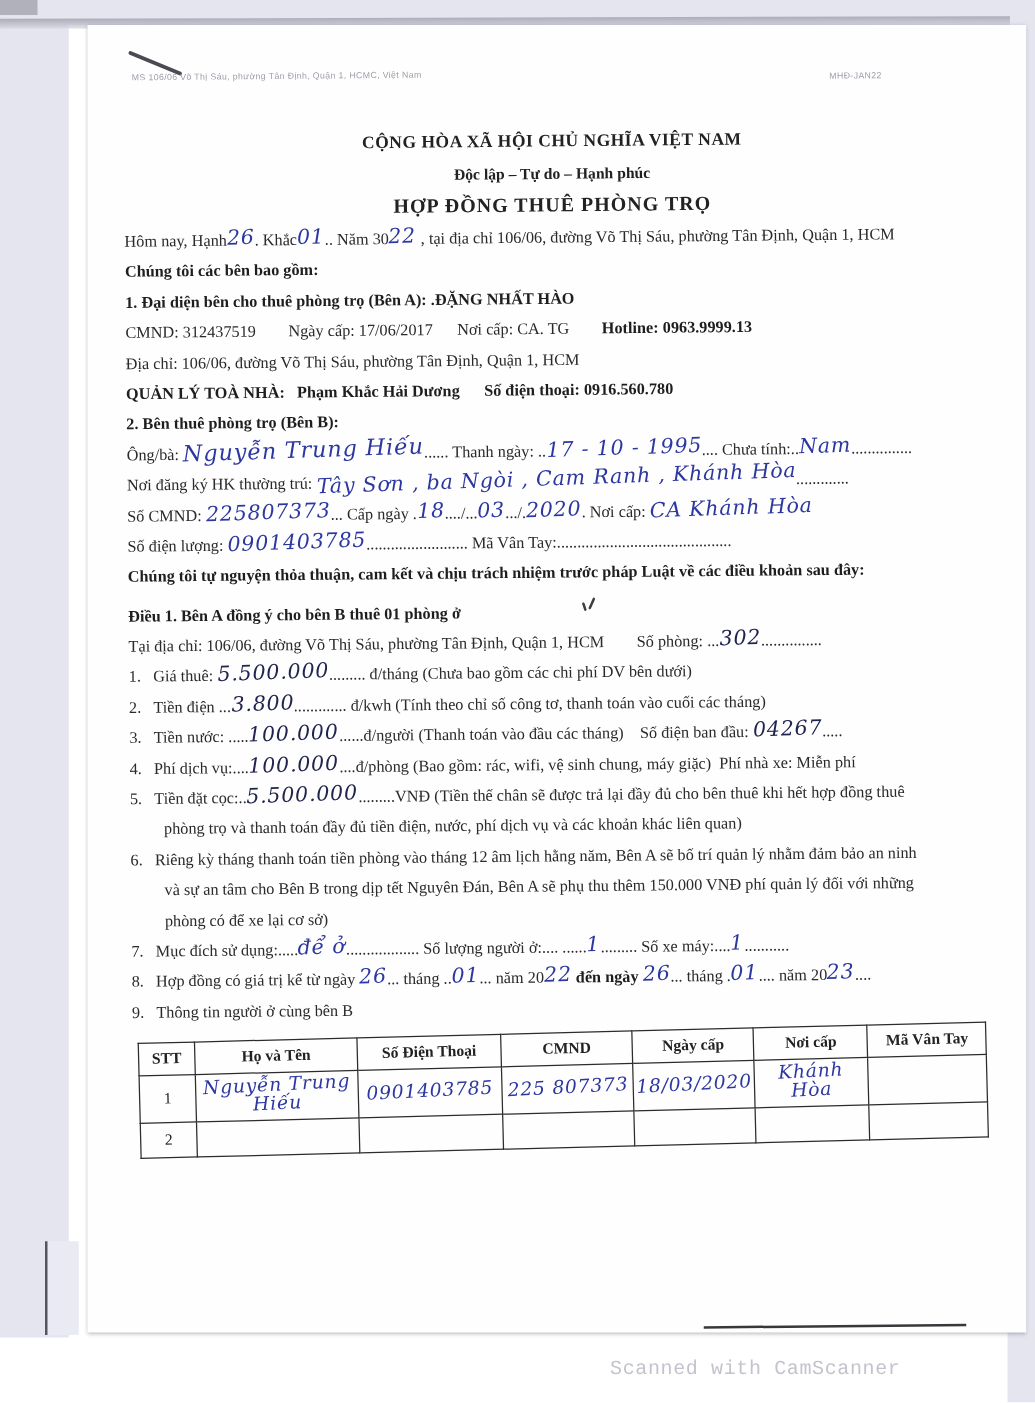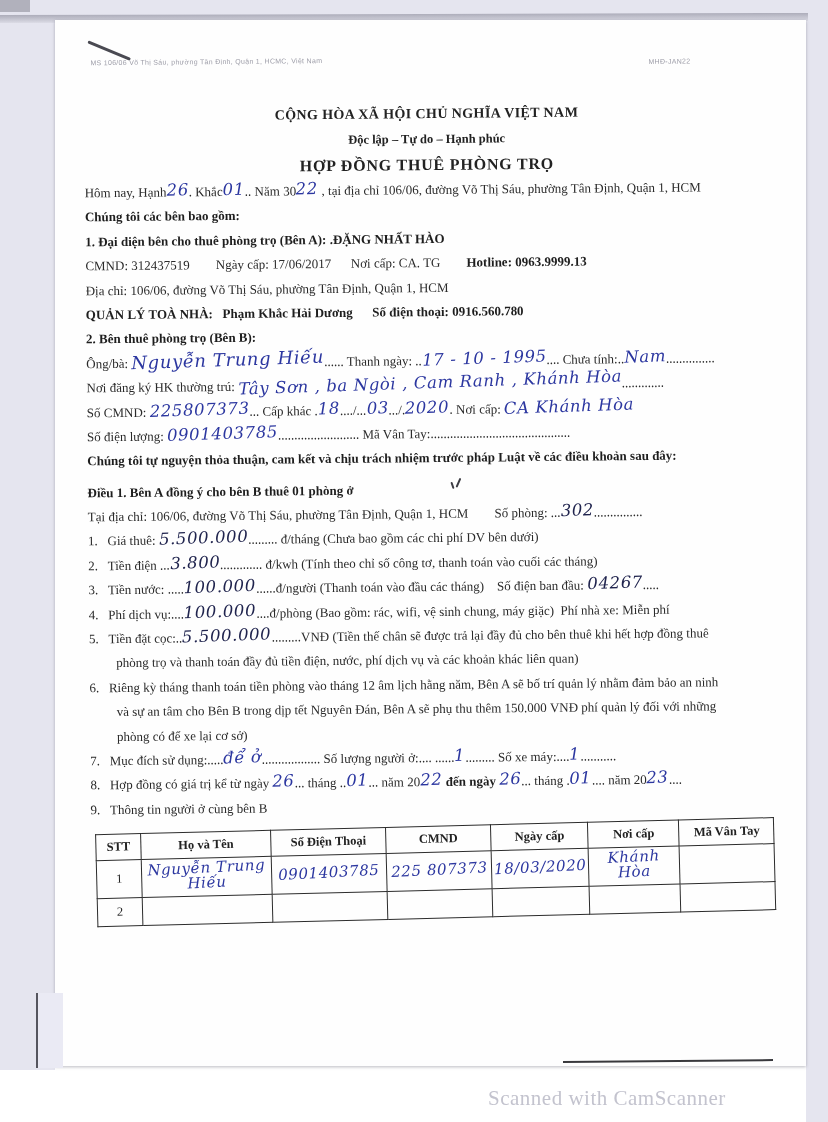--- a/index.html
+++ b/index.html
@@ -7,21 +7,21 @@
        font-family:"Liberation Serif",serif;}
   
   .strip{position:absolute;background:#e5e5ef;}
   .strip-left{left:0;top:0;width:55px;height:1070px;}
   .strip-right{left:806px;top:0;width:22px;height:1122px;}
   .strip-top{left:0;top:0;width:828px;height:20px;}
   .top-shadow{position:absolute;left:0;top:14px;width:808px;height:8px;
       background:linear-gradient(#9a9aa8,#d8d8e2);opacity:.75;transform:rotate(-0.15deg);}
   .corner-dark{position:absolute;left:0;top:0;width:30px;height:12px;background:#8d8d9a;opacity:.6;}
   
-  .page{position:absolute;left:55px;top:20px;width:751px;height:1046px;background:#fefefe;
+  .page{position:absolute;left:70px;top:20px;width:751px;height:1046px;background:#fefefe;
         box-shadow:0 1px 3px rgba(60,60,80,.35);}
   .skew{position:absolute;inset:0;transform:rotate(-0.55deg);transform-origin:380px 520px;}
   .mini{position:absolute;font-family:"Liberation Sans",sans-serif;font-size:7px;color:#9d9da8;
         letter-spacing:.3px;white-space:nowrap;}
   .mini-left{left:40px;top:36px;}
   .mini-right{left:598px;top:40px;}
   .pen-stroke{position:absolute;left:36px;top:26px;width:46px;height:2.5px;background:#4a4a52;
         transform:rotate(23deg);border-radius:2px;}
   .pen-tick{position:absolute;left:403px;top:458px;width:2px;height:10px;background:#3d3d44;
         transform:rotate(24deg);border-radius:1px;}
@@ -46,22 +46,22 @@
   table{border-collapse:collapse;}
   td,th{border:1.6px solid #2c2c2c;padding:0 2px;overflow:hidden;}
   th{font-size:12.5px;font-weight:bold;color:#222;text-align:center;}
   td{font-size:12.5px;text-align:center;color:#222;}
   td .seg-h{font-size:15px;}
   
   .bottom-band{position:absolute;left:36px;top:993px;width:25px;height:75px;background:#eaeaf4;
        border-left:2px solid #55555e;}
   .bottom-line{position:absolute;left:563px;top:1060px;width:210px;height:2px;background:#38383c;
        transform:rotate(-0.5deg);}
-  .watermark{position:absolute;left:488px;top:1086px;font-family:Liberation Serif, serif;
-       font-size:21px;color:#c3c3ce;letter-spacing:.5px;}
+  .watermark{position:absolute;left:488px;top:1086px;font-family:Liberation Mono, monospace;
+       font-size:16px;color:#c3c3ce;letter-spacing:.5px;}
 </style>
 </head>
 <body>
 
 <div class="strip strip-left"></div>
 <div class="strip strip-top"></div>
 <div class="strip strip-right"></div>
 <div class="top-shadow"></div>
 <div class="corner-dark"></div>
 
@@ -84,21 +84,21 @@
 
       <div class="line"><span class="seg-t">Hôm nay, Hạnh</span><span class="seg-h">26</span><span class="seg-t">. Khắc</span><span class="seg-h">01</span><span class="seg-t">.. Năm 30</span><span class="seg-h">22</span><span class="seg-t"> , tại địa chỉ 106/06, đường Võ Thị Sáu, phường Tân Định, Quận 1, HCM</span></div>
         <div class="line"><span class="seg-b">Chúng tôi các bên bao gồm:</span></div>
         <div class="line"><span class="seg-b">1. Đại diện bên cho thuê phòng trọ (Bên A): .ĐẶNG NHẤT HÀO</span></div>
         <div class="line"><span class="seg-t">CMND: 312437519&nbsp;&nbsp;&nbsp;&nbsp;&nbsp;&nbsp;&nbsp;&nbsp;Ngày cấp: 17/06/2017&nbsp;&nbsp;&nbsp;&nbsp;&nbsp;&nbsp;Nơi cấp: CA. TG&nbsp;&nbsp;&nbsp;&nbsp;&nbsp;&nbsp;&nbsp;&nbsp;</span><span class="seg-b">Hotline: 0963.9999.13</span></div>
         <div class="line"><span class="seg-t">Địa chỉ: 106/06, đường Võ Thị Sáu, phường Tân Định, Quận 1, HCM</span></div>
         <div class="line"><span class="seg-b">QUẢN LÝ TOÀ NHÀ:&nbsp;&nbsp;&nbsp;Phạm Khắc Hải Dương&nbsp;&nbsp;&nbsp;&nbsp;&nbsp;&nbsp;Số điện thoại: 0916.560.780</span></div>
         <div class="line"><span class="seg-b">2. Bên thuê phòng trọ (Bên B):</span></div>
         <div class="line"><span class="seg-t">Ông/bà: </span><span class="seg-hb">Nguyễn Trung Hiếu</span><span class="seg-t">...... Thanh ngày: ..</span><span class="seg-h">17 - 10 - 1995</span><span class="seg-t">.... Chưa tính:..</span><span class="seg-h">Nam</span><span class="seg-t">...............</span></div>
         <div class="line"><span class="seg-t">Nơi đăng ký HK thường trú: </span><span class="seg-h">Tây Sơn , ba Ngòi , Cam Ranh , Khánh Hòa</span><span class="seg-t">.............</span></div>
-        <div class="line"><span class="seg-t">Số CMND: </span><span class="seg-h">225807373</span><span class="seg-t">... Cấp khác .</span><span class="seg-h">18</span><span class="seg-t">..../...</span><span class="seg-h">03</span><span class="seg-t">.../.</span><span class="seg-h">2020</span><span class="seg-t">. Nơi cấp: </span><span class="seg-h">CA Khánh Hòa</span></div>
+        <div class="line"><span class="seg-t">Số CMND: </span><span class="seg-h">225807373</span><span class="seg-t">... Cấp ngày .</span><span class="seg-h">18</span><span class="seg-t">..../...</span><span class="seg-h">03</span><span class="seg-t">.../.</span><span class="seg-h">2020</span><span class="seg-t">. Nơi cấp: </span><span class="seg-h">CA Khánh Hòa</span></div>
         <div class="line"><span class="seg-t">Số điện lượng: </span><span class="seg-h">0901403785</span><span class="seg-t">......................... Mã Vân Tay:...........................................</span></div>
         <div class="line"><span class="seg-b">Chúng tôi tự nguyện thỏa thuận, cam kết và chịu trách nhiệm trước pháp Luật về các điều khoản sau đây:</span></div>
         <div class="line mt6"><span class="seg-b">Điều 1. Bên A đồng ý cho bên B thuê 01 phòng ở</span></div>
         <div class="line"><span class="seg-t">Tại địa chỉ: 106/06, đường Võ Thị Sáu, phường Tân Định, Quận 1, HCM&nbsp;&nbsp;&nbsp;&nbsp;&nbsp;&nbsp;&nbsp;&nbsp;Số phòng: ...</span><span class="seg-hd">302</span><span class="seg-t">...............</span></div>
         <div class="line"><span class="seg-t">1.&nbsp;&nbsp;&nbsp;Giá thuê: </span><span class="seg-hd">5.500.000</span><span class="seg-t">......... đ/tháng (Chưa bao gồm các chi phí DV bên dưới)</span></div>
         <div class="line"><span class="seg-t">2.&nbsp;&nbsp;&nbsp;Tiền điện ...</span><span class="seg-hd">3.800</span><span class="seg-t">............. đ/kwh (Tính theo chỉ số công tơ, thanh toán vào cuối các tháng)</span></div>
         <div class="line"><span class="seg-t">3.&nbsp;&nbsp;&nbsp;Tiền nước: .....</span><span class="seg-hd">100.000</span><span class="seg-t">......đ/người (Thanh toán vào đầu các tháng)&nbsp;&nbsp;&nbsp;&nbsp;Số điện ban đầu: </span><span class="seg-hd">04267</span><span class="seg-t">.....</span></div>
         <div class="line"><span class="seg-t">4.&nbsp;&nbsp;&nbsp;Phí dịch vụ:....</span><span class="seg-hd">100.000</span><span class="seg-t">....đ/phòng (Bao gồm: rác, wifi, vệ sinh chung, máy giặc)&nbsp;&nbsp;Phí nhà xe: Miễn phí</span></div>
         <div class="line"><span class="seg-t">5.&nbsp;&nbsp;&nbsp;Tiền đặt cọc:..</span><span class="seg-hd">5.500.000</span><span class="seg-t">.........VNĐ (Tiền thế chân sẽ được trả lại đầy đủ cho bên thuê khi hết hợp đồng thuê</span></div>
         <div class="line cont"><span class="seg-t">phòng trọ và thanh toán đầy đủ tiền điện, nước, phí dịch vụ và các khoản khác liên quan)</span></div>

